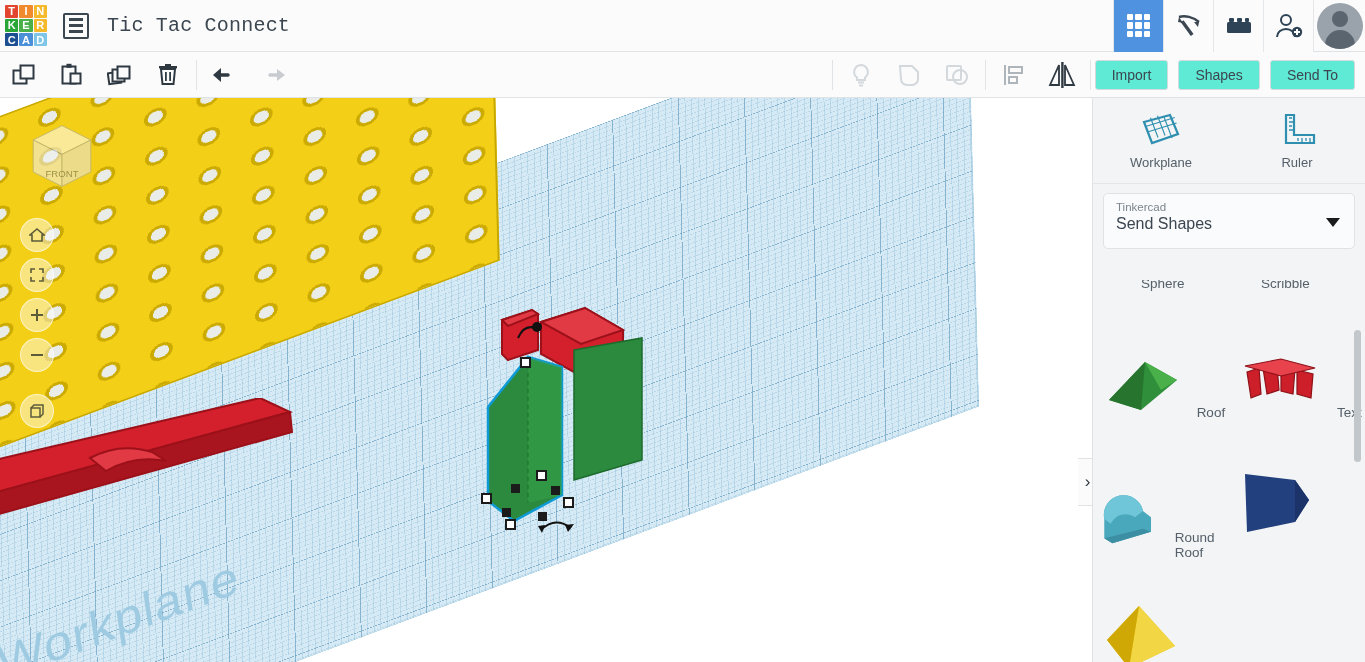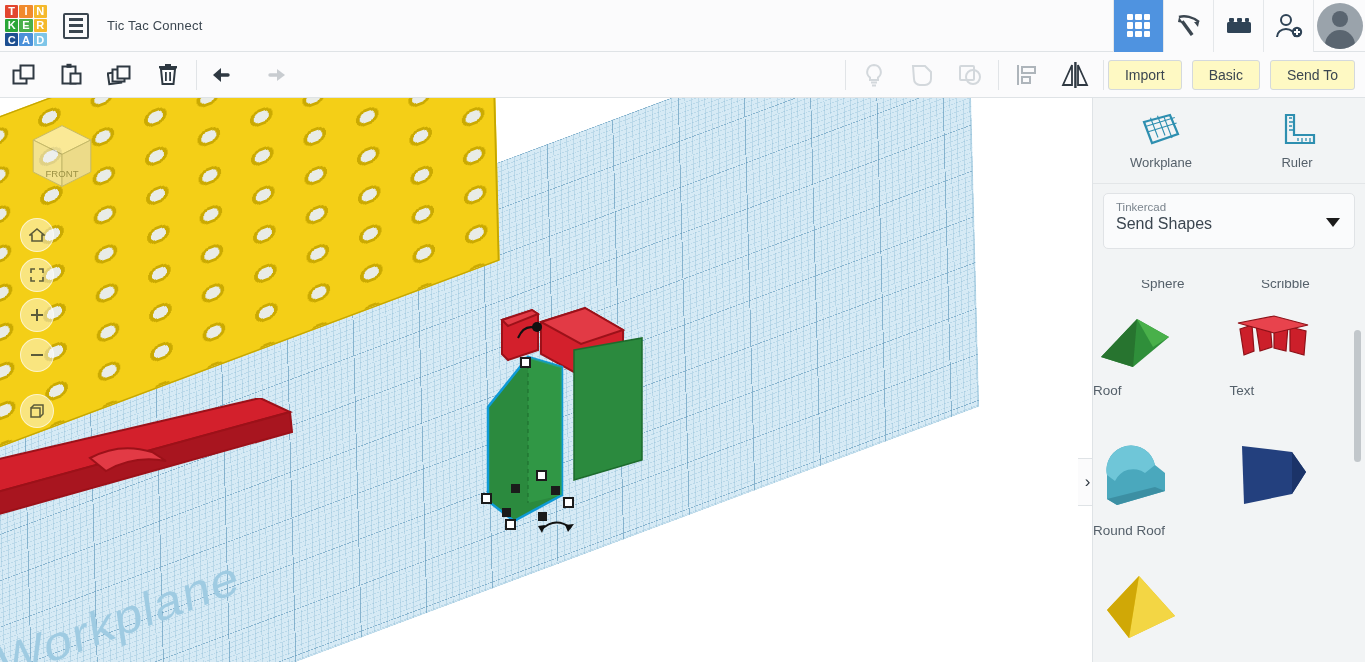--- a/index.html
+++ b/index.html
@@ -24,21 +24,21 @@
   .logo span { display:flex; align-items:center; justify-content:center;
                font-size:11px; font-weight:bold; color:#fff;
                font-family:"Liberation Sans",sans-serif; border-radius:1px; }
   .doc-icon { margin-left:14px; width:26px; height:26px; border:2px solid #3b4650;
               border-radius:2px; display:flex; flex-direction:column;
               justify-content:center; gap:3px; padding:3px 4px; }
   .doc-icon i { display:block; height:3px; background:#3b4650; }
   .doc-icon i:nth-child(1){ width:100%; }
   .doc-icon i:nth-child(2){ width:100%; }
   .doc-icon i:nth-child(3){ width:100%; }
-  .proj-title { margin-left:18px; font-size:13px; color:#3b4650; letter-spacing:.2px; }
+  .proj-title { margin-left:18px; font-size:20px; color:#3b4650; letter-spacing:.2px;font-family:Liberation Mono, monospace; }
 
   .header-right { margin-left:auto; display:flex; align-items:center; height:52px; }
   .hbtn { width:50px; height:52px; display:flex; align-items:center; justify-content:center;
           border-left:1px solid #e4e7ea; background:#fbfbfc; }
   .hbtn.active { background:#4f93e0; }
   .grid-ico { width:24px; height:24px; display:grid; grid-template-columns:repeat(3,1fr);
               grid-template-rows:repeat(3,1fr); gap:2px; }
   .grid-ico b { background:#fff; display:block; border-radius:1px; }
   .avatar-wrap { width:52px; height:52px; display:flex; align-items:center; justify-content:center;
                  border-left:1px solid #e4e7ea; }
@@ -48,21 +48,21 @@
   .avatar::after { content:""; position:absolute; width:30px; height:20px; border-radius:15px 15px 0 0;
                    background:#5a6570; left:8px; top:27px; }
 
   
   .toolbar { position:absolute; top:52px; left:0; width:1365px; height:46px;
              background:#fbfbfc; border-bottom:1px solid #dfe3e6; display:flex; align-items:center; }
   .tb { width:48px; height:46px; display:flex; align-items:center; justify-content:center; }
   .tb svg { display:block; }
   .tb-sep { width:1px; height:30px; background:#e1e4e7; margin:0 4px; }
   .tb-spacer { flex:1; }
-  .btn { height:30px; padding:0 16px; font-size:14px; color:#3b4650; background:#fef9c3;
+  .btn { height:30px; padding:0 16px; font-size:14px; color:#3b4650; background:#5eead4;
          border:1px solid #d4d9dd; border-radius:3px; margin-right:10px;
          display:flex; align-items:center; justify-content:center; font-family:"Liberation Sans",sans-serif; }
 
   
   .viewport { position:absolute; top:98px; left:0; width:1092px; height:564px;
               background:#ffffff; overflow:hidden; }
   .wp-plane { position:absolute; left:-140px; top:-20px; width:1150px; height:640px;
               background:
                 repeating-linear-gradient(to right, rgba(120,175,205,.30) 0 1px, transparent 1px 7px),
                 repeating-linear-gradient(to bottom, rgba(120,175,205,.30) 0 1px, transparent 1px 7px),
@@ -136,21 +136,21 @@
   .sb-tool span { font-size:13px; color:#55606a; }
   .dropdown { margin:9px 10px 0 10px; height:56px; background:#fafbfc; border:1px solid #e0e3e6;
               border-radius:5px; padding:7px 12px; position:relative; }
   .dd-sm { font-size:11.5px; color:#7b858e; }
   .dd-lg { font-size:16px; color:#3b4650; margin-top:2px; }
   .dd-caret { position:absolute; right:14px; top:24px; width:0;height:0;
               border-left:7px solid transparent; border-right:7px solid transparent;
               border-top:9px solid #1b1b1b; }
   .shapes { position:absolute; top:182px; left:0; width:273px; height:382px; overflow:hidden; }
   .sgrid { display:grid; grid-template-columns:1fr 1fr; }
-  .scell { height:140px; display:flex; flex-direction:column; align-items:flex-start; justify-content:center; gap:6px; }
+  .scell { height:140px; display:flex; flex-direction:row; align-items:flex-end; justify-content:center; gap:6px; }
   .scell .slabel { font-size:13.5px; color:#55606a; }
   .sb-scroll { position:absolute; right:4px; top:232px; width:7px; height:132px;
                background:#c2c7cb; border-radius:4px; }
   .cut-row { position:absolute; top:182px; left:0; width:273px; height:14px; overflow:hidden; }
   .cut-label { font-size:13.5px; color:#55606a; position:absolute; }
 </style>
 </head>
 <body>
 
 <div id="app">
@@ -297,21 +297,21 @@
     <div class="tb">
       <svg width="30" height="28" viewBox="0 0 30 28">
         <path d="M12 4 L12 24 L3 24 Z" fill="none" stroke="#2f3942" stroke-width="1.8"></path>
         <path d="M18 4 L18 24 L27 24 Z" fill="none" stroke="#2f3942" stroke-width="1.8"></path>
         <rect x="14.2" y="1" width="2.4" height="26" fill="#2f3942"></rect>
       </svg>
     </div>
     <div class="tb-sep"></div>
 
     <div class="btn">Import</div>
-    <div class="btn">Basic</div>
+    <div class="btn">Shapes</div>
     <div class="btn">Send To</div>
   </div>
 
   <div class="viewport">
 
     <div class="wp-plane"></div>
     <div class="wp-major"></div>
 
     <div class="board">
       <div class="board-holes"></div>

